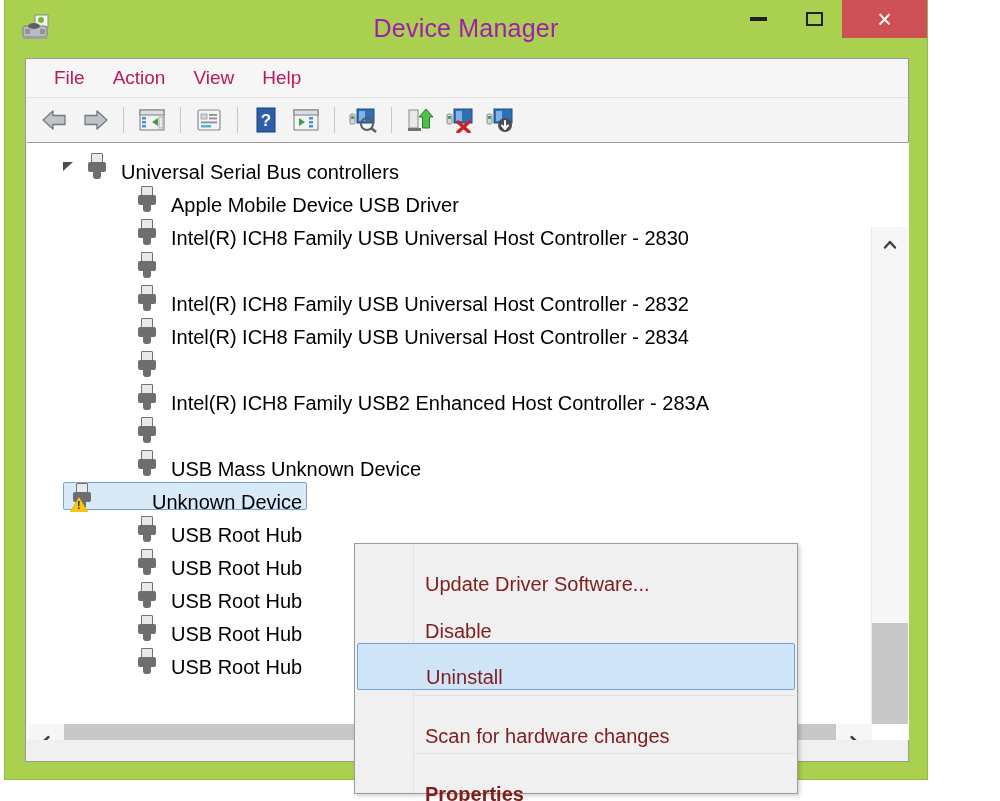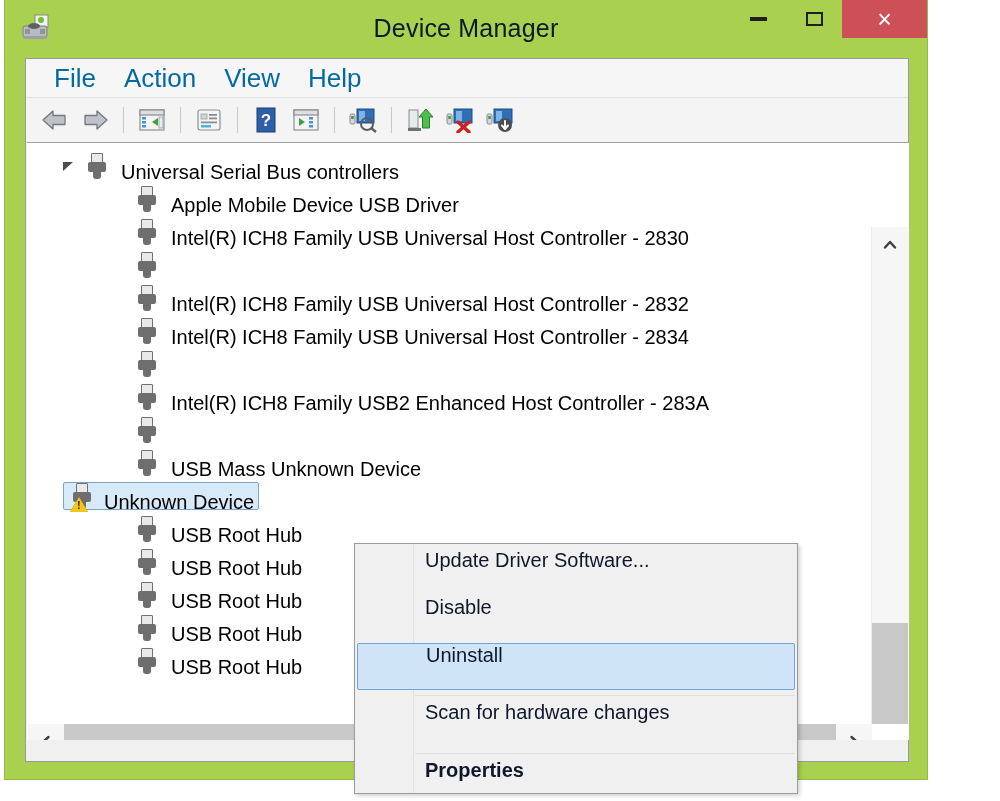--- a/index.html
+++ b/index.html
@@ -34,21 +34,21 @@
   .app-icon {
     position: absolute;
     left: 16px; top: 14px;
     width: 30px; height: 28px;
   }
   .title-text {
     position: absolute;
     left: 0; right: 0; top: 14px;
     text-align: center;
     font-size: 25px;
-    color: #0f172a;
+    color: #a21caf;
     font-family: "Liberation Sans", sans-serif;
     letter-spacing: 0.2px;
   }
   .caption-buttons {
     position: absolute;
     right: 0px; top: 0px;
     display: flex;
     height: 38px;
   }
   .cap-btn {
@@ -84,22 +84,22 @@
   
   .menubar {
     height: 38px;
     background: #f6f6f6;
     display: flex;
     align-items: center;
     padding-left: 14px;
     border-bottom: 1px solid #e2e2e2;
   }
   .menu-item {
-    font-size: 26px;
-    color: #0369a1;
+    font-size: 19px;
+    color: #be185d;
     padding: 3px 14px;
     cursor: default;
     text-align: center;
   }
 
   
   .toolbar {
     height: 44px;
     background: #f4f4f4;
     display: flex;
@@ -162,20 +162,21 @@
   .tree-row.selected .sel-box {
     background: #d8e9f8;
     border: 1px solid #7da2ce;
     border-radius: 2px;
     margin-left: -74px;
     padding: 1px 4px 1px 8px;
     display: inline-flex;
     align-items: center;
     height: 28px;
     box-sizing: border-box;
+    gap: 48px;
   }
   .tree-row.selected .dev-icon { margin-right: 10px; }
 
   
   .usb-ico { position: relative; width: 20px; height: 26px; }
   .usb-ico .head {
     position: absolute; left: 4px; top: 0;
     width: 12px; height: 10px;
     background: #e9e9e9; border: 1.5px solid #707070;
     box-sizing: border-box; border-radius: 1px;
@@ -285,24 +286,24 @@
   .ctx-gutter {
     position: absolute;
     left: 0; top: 0; bottom: 0;
     width: 58px;
     border-right: 1px solid #e0e0e0;
   }
   .ctx-list { position: relative; padding-top: 5px; }
   .ctx-item {
     position: relative;
     height: 47px;
-    display: flex; align-items: flex-start;
+    display: flex; align-items: flex-end;
     padding-left: 68px;
     font-size: 20px;
-    color: #0f172a;
+    color: #7f1d1d;
     cursor: default;
     box-sizing: border-box;
     margin: 0 2px;
   }
   .ctx-item.bold { font-weight: bold; }
   .ctx-item.highlighted {
     background: #cfe4f7;
     border: 1px solid #6fa5da;
     border-radius: 2px;
   }

